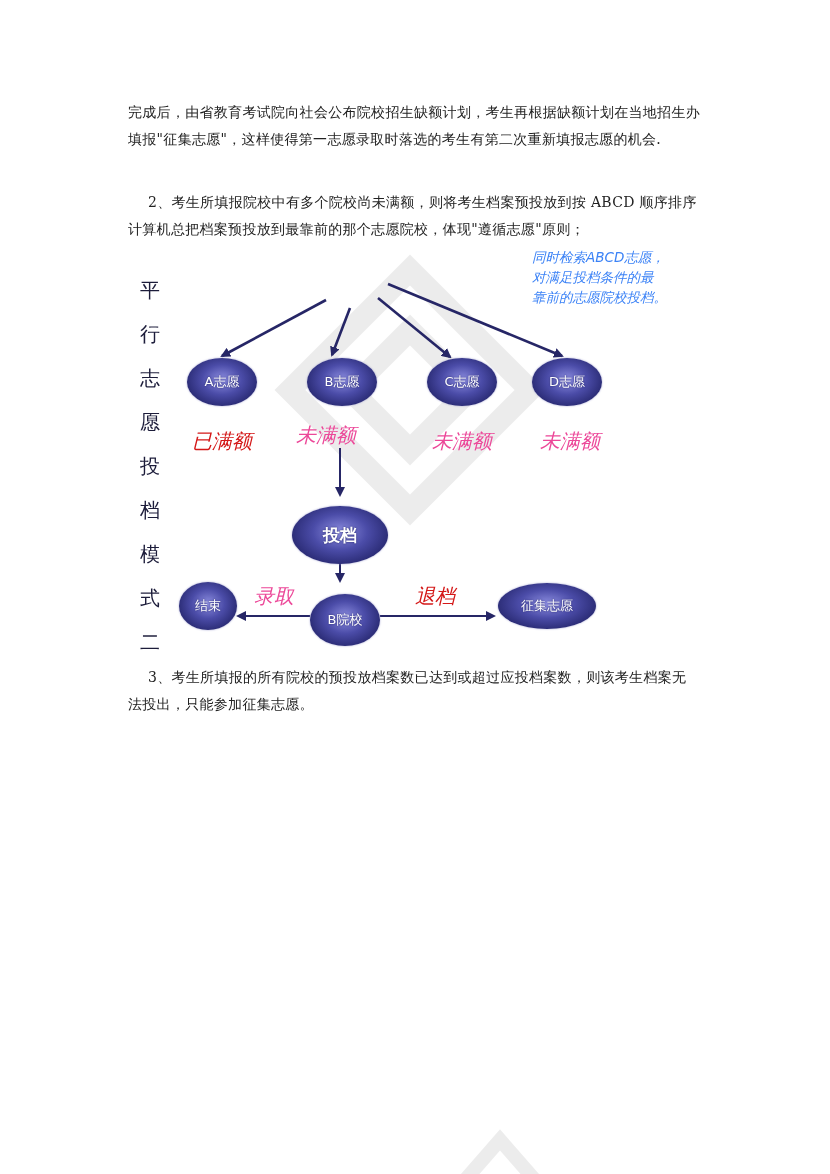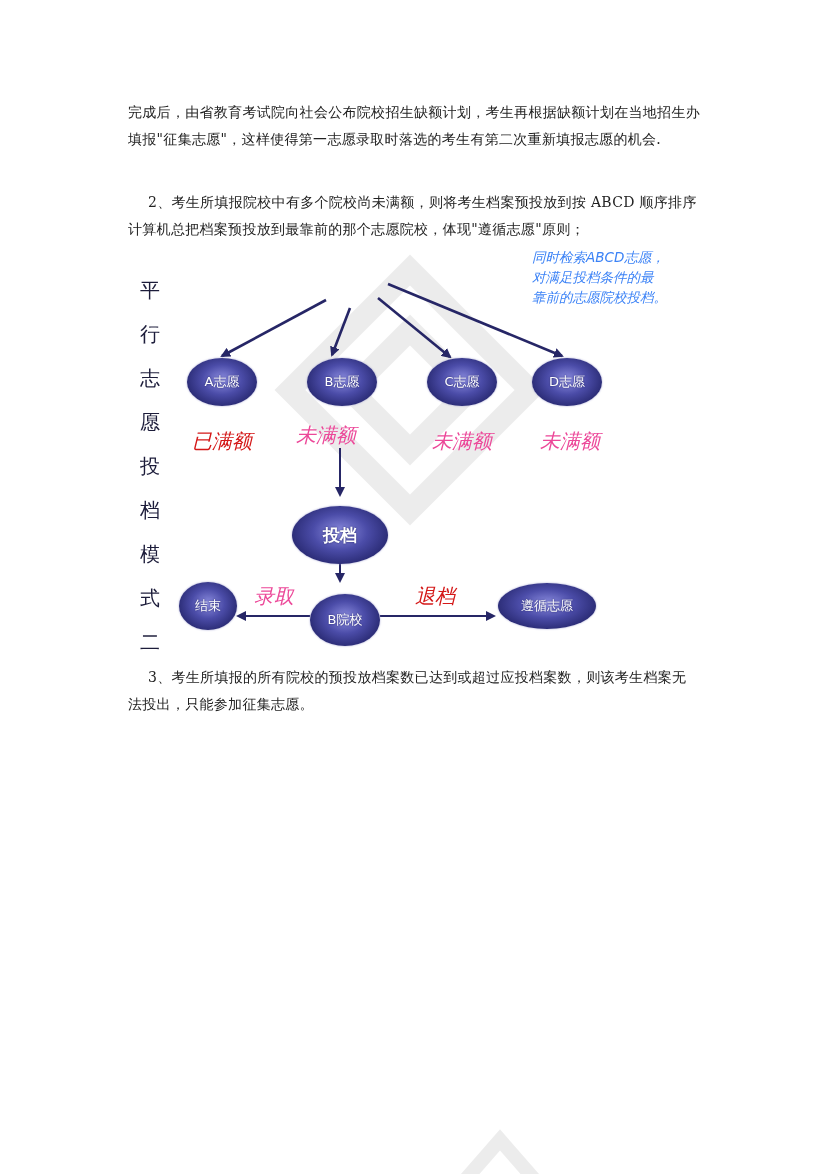--- a/index.html
+++ b/index.html
@@ -103,21 +103,21 @@
 
   <div class="lbl red" style="left:62px;top:190px;">已满额</div>
   <div class="lbl navy" style="left:166px;top:184px;">未满额</div>
   <div class="lbl navy" style="left:302px;top:190px;">未满额</div>
   <div class="lbl navy" style="left:410px;top:190px;">未满额</div>
 
   <div class="node big" style="left:162px;top:268px;width:96px;height:58px;font-weight:bold;">投档</div>
 
   <div class="node" style="left:49px;top:344px;width:58px;height:48px;">结束</div>
   <div class="node" style="left:180px;top:356px;width:70px;height:52px;">B院校</div>
-  <div class="node" style="left:368px;top:345px;width:98px;height:46px;">遵循志愿</div>
+  <div class="node" style="left:368px;top:345px;width:98px;height:46px;">征集志愿</div>
 
   <div class="lbl navy" style="left:124px;top:345px;">录取</div>
   <div class="lbl red" style="left:285px;top:345px;">退档</div>
 </div>
 
 <div class="para" style="top:664px;">
   <span class="line indent">3、考生所填报的所有院校的预投放档案数已达到或超过应投档案数，则该考生档案无</span>
   <span class="line">法投出，只能参加征集志愿。</span>
 </div>
 

